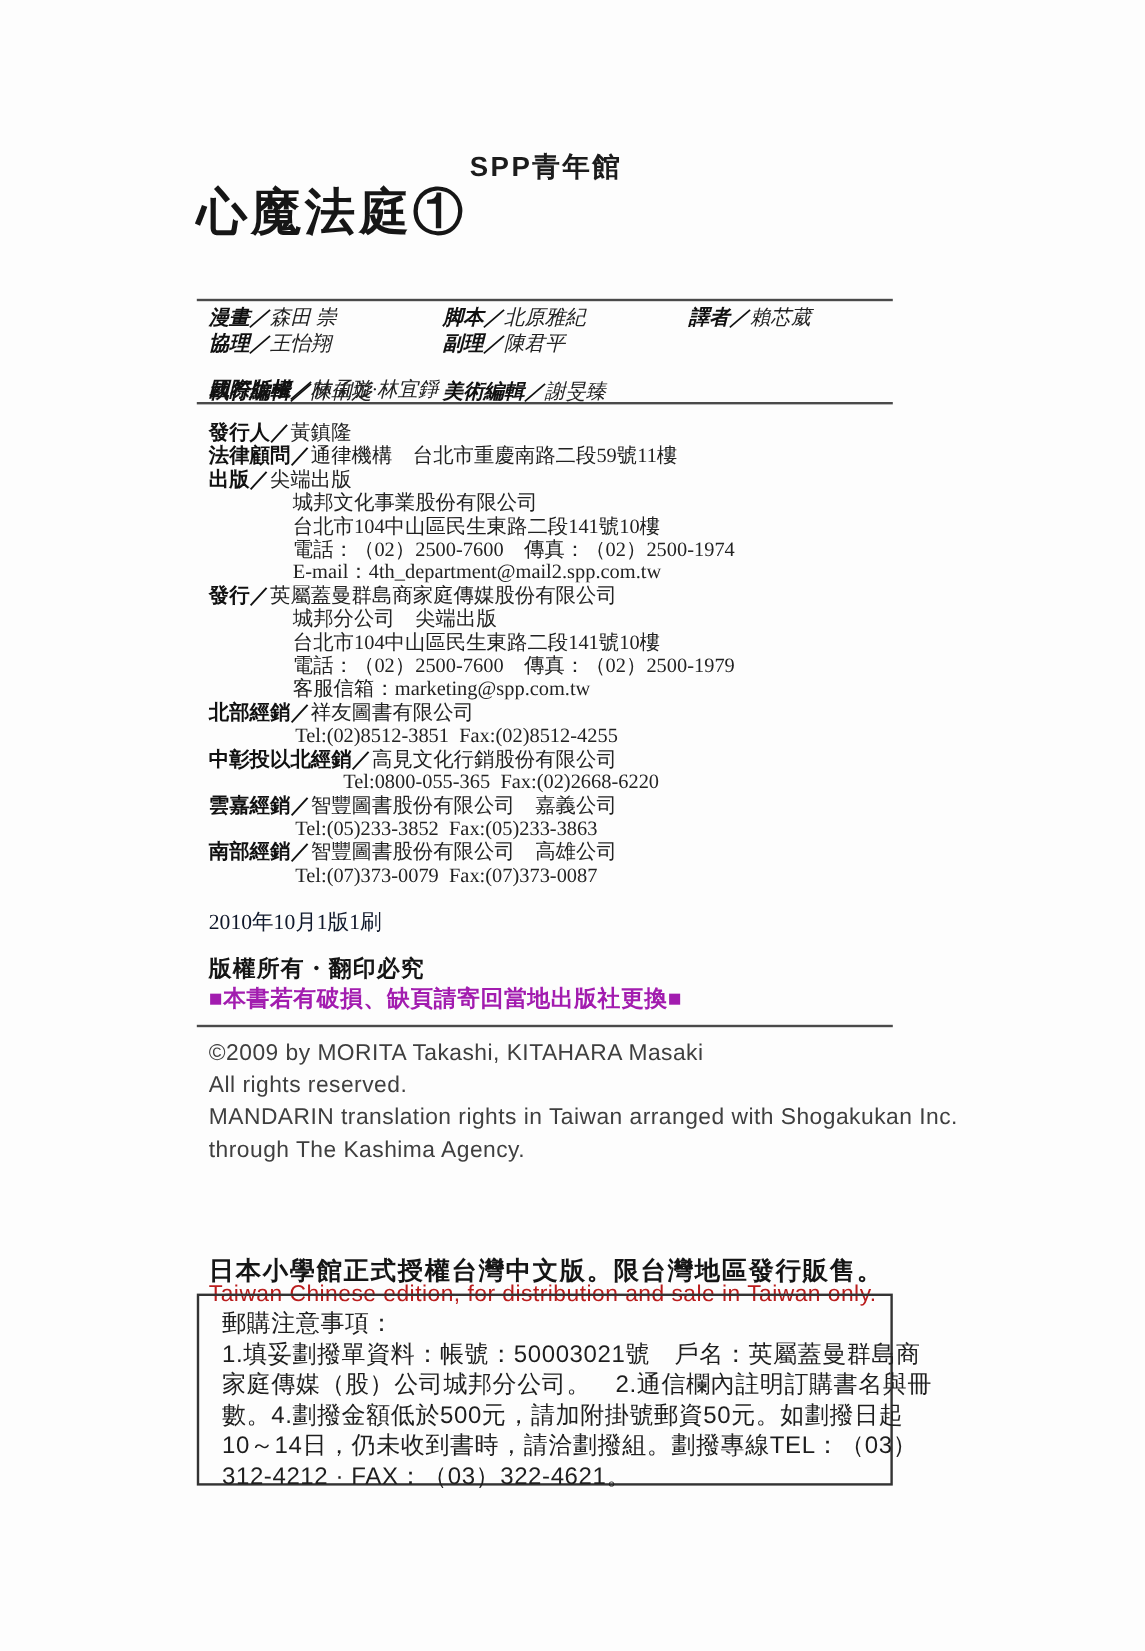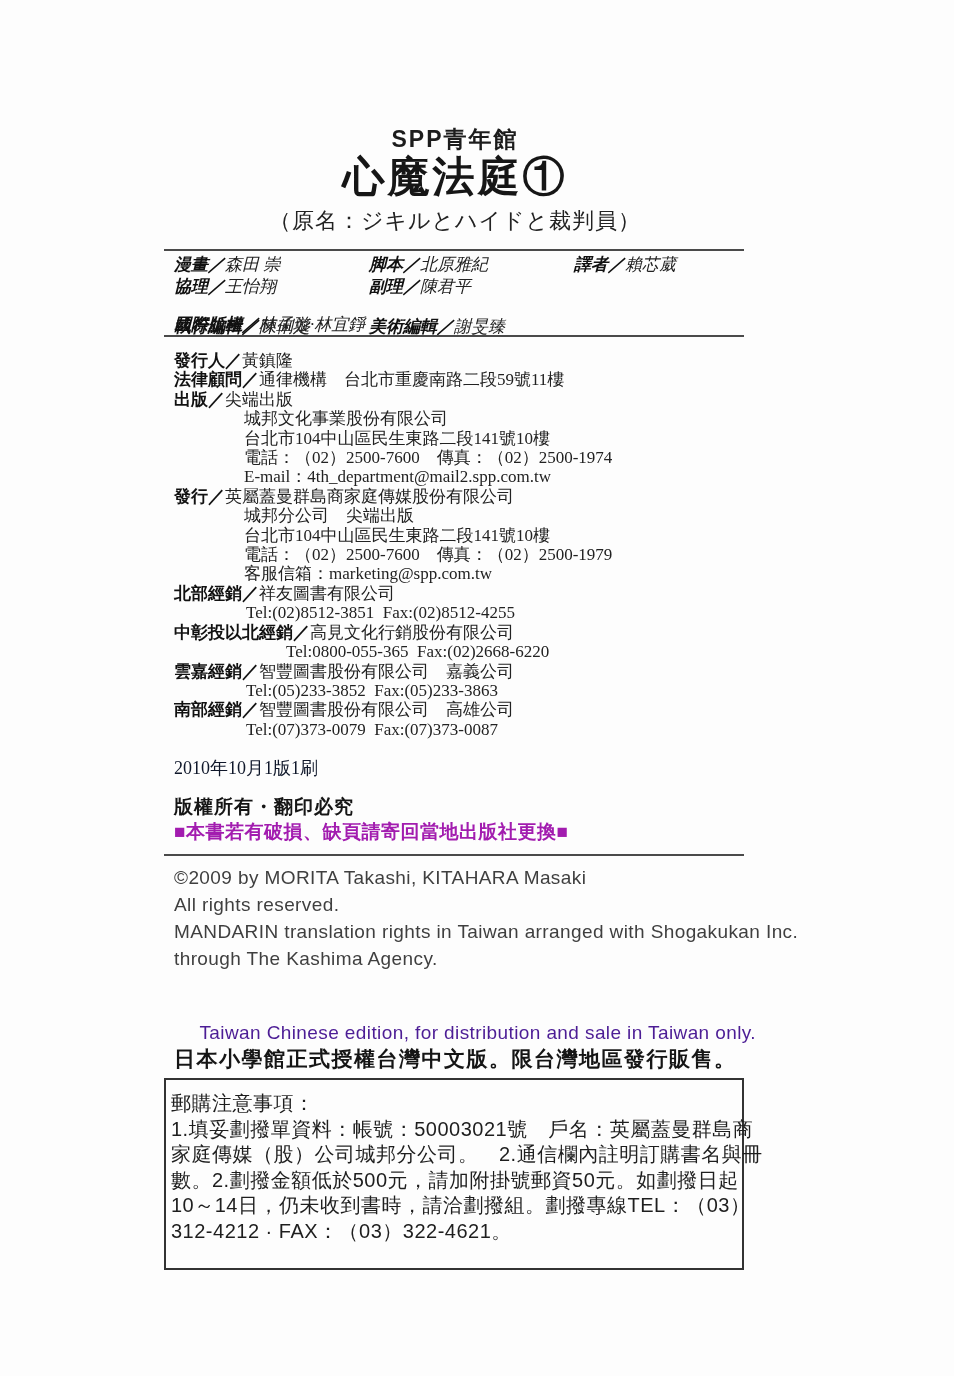--- a/index.html
+++ b/index.html
@@ -8,21 +8,21 @@
     background:#fdfdfd;color:#1c1c1c;
     font-family:"Liberation Serif", serif;
     overflow:hidden;
   }
   .content{position:absolute;left:164px;top:0;width:582px;height:1376px;}
   .block{position:absolute;left:0;width:100%;}
   .sans{font-family:"Liberation Sans", sans-serif;}
   .pre{white-space:pre;}
 
   .imprint{top:124px;text-align:center;font-size:23px;font-weight:bold;letter-spacing:2px;}
-  .book-title{top:149px;text-align:center;font-size:42px;font-weight:bold;letter-spacing:3px;color:#161616;}
+  .book-title{top:149px;text-align:left;font-size:42px;font-weight:bold;letter-spacing:3px;color:#161616;}
   .orig-title{top:206px;text-align:center;font-size:22px;letter-spacing:1px;color:#222;}
 
   .rule{position:absolute;left:0;width:580px;height:2px;background:#4a4a4a;}
   .rule1{top:249px;}
   .rule2{top:335px;}
   .rule3{top:854px;}
 
   .credits{top:253px;height:84px;font-size:17px;}
   .crow{position:absolute;left:0;width:100%;height:20px;font-style:italic;}
   .ccell{position:absolute;white-space:pre;}
@@ -34,39 +34,38 @@
   .plabel{font-family:"Liberation Sans", sans-serif;font-weight:bold;color:#111;}
   .ind1{padding-left:70px;}
   .ind2{padding-left:72px;}
   .ind3{padding-left:112px;}
 
   .edition{top:756px;font-size:18px;color:#0f172a;}
   .rights{top:794px;font-size:19px;font-weight:bold;letter-spacing:1px;color:#151515;}
   .damaged{top:819px;font-size:19px;font-weight:bold;letter-spacing:0.5px;color:#a21caf;}
 
   .enblock{top:864px;font-size:19px;line-height:27px;color:#3f3f3f;letter-spacing:0.4px;}
-  .tw-en{top:1022px;font-size:19px;color:#4c1d95;letter-spacing:0.4px;text-align:right;}
+  .tw-en{top:1068px;font-size:19px;color:#b91c1c;letter-spacing:0.4px;}
   .tw-zh{top:1045px;font-size:21px;font-weight:bold;letter-spacing:1.5px;color:#151515;}
 
   .mailbox{
-    position:absolute;top:1078px;left:0;width:580px;height:192px;
+    position:absolute;top:1078px;left:0;width:580px;height:160px;
     border:2px solid #333;box-sizing:border-box;
-    padding:11px 16px 0 5px;
+    padding:11px 16px 0 19px;
     font-size:20px;line-height:25.5px;color:#1e1e1e;letter-spacing:0.5px;
   }
   .mline{white-space:pre;}
 </style>
 </head>
 <body>
 
 <div class="content">
 
   <div class="block imprint sans">SPP青年館</div>
   <div class="block book-title sans">心魔法庭①</div>
-  <div class="block orig-title sans">（原名：ジキルとハイドと裁判員）</div>
 
   <div class="rule rule1"></div>
 
   <div class="block credits">
     <div class="crow" style="top:0">
       <span class="ccell" style="left:10px"><span class="clabel">漫畫</span><span class="clabel">／</span><span class="cvalue">森田 崇</span></span>
       <span class="ccell" style="left:205px"><span class="clabel">脚本</span><span class="clabel">／</span><span class="cvalue">北原雅紀</span></span>
       <span class="ccell" style="left:410px"><span class="clabel">譯者</span><span class="clabel">／</span><span class="cvalue">賴芯葳</span></span>
     </div>
     <div class="crow" style="top:22px">
@@ -120,18 +119,18 @@
     <div class="pre">through The Kashima Agency.</div>
   </div>
 
   <div class="block tw-en sans" style="padding-left:10px;">Taiwan Chinese edition, for distribution and sale in Taiwan only.</div>
   <div class="block tw-zh sans" style="padding-left:10px;">日本小學館正式授權台灣中文版。限台灣地區發行販售。</div>
 
   <div class="mailbox sans">
     <div class="mline">郵購注意事項：</div>
     <div class="mline">1.填妥劃撥單資料：帳號：50003021號　戶名：英屬蓋曼群島商</div>
     <div class="mline">家庭傳媒（股）公司城邦分公司。　2.通信欄內註明訂購書名與冊</div>
-    <div class="mline">數。2.劃撥金額低於500元，請加附掛號郵資50元。如劃撥日起</div>
+    <div class="mline">數。4.劃撥金額低於500元，請加附掛號郵資50元。如劃撥日起</div>
     <div class="mline">10～14日，仍未收到書時，請洽劃撥組。劃撥專線TEL：（03）</div>
     <div class="mline">312-4212 · FAX：（03）322-4621。</div>
   </div>
 
 </div>
 
 </body></html>

